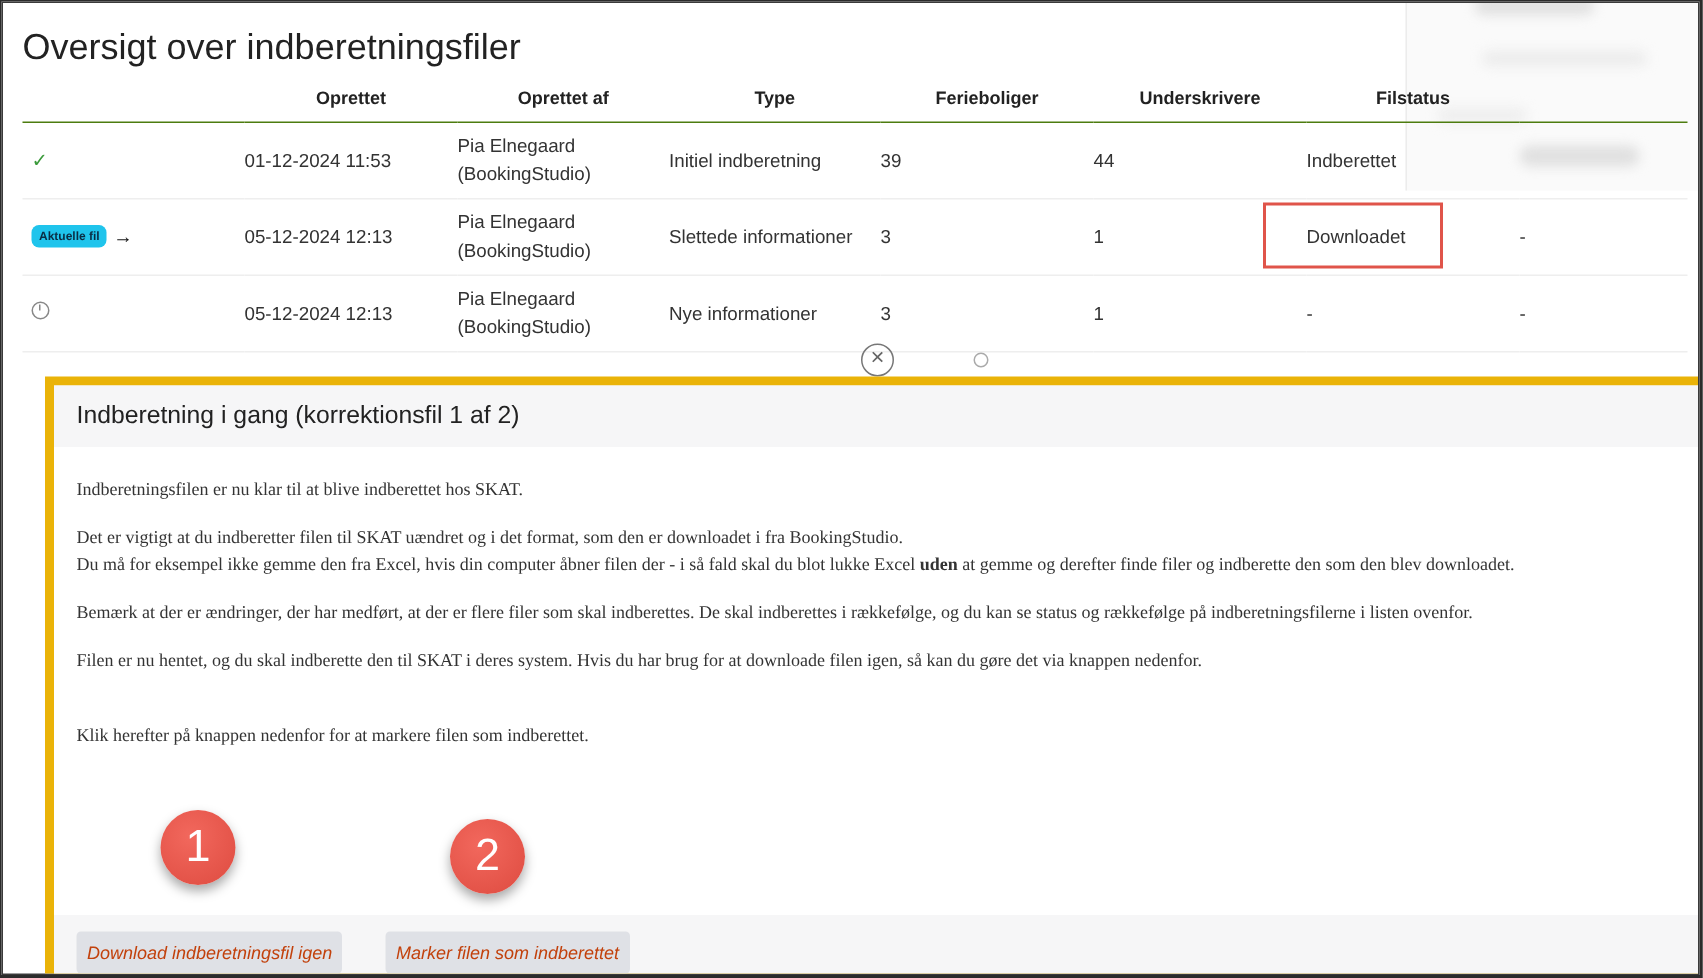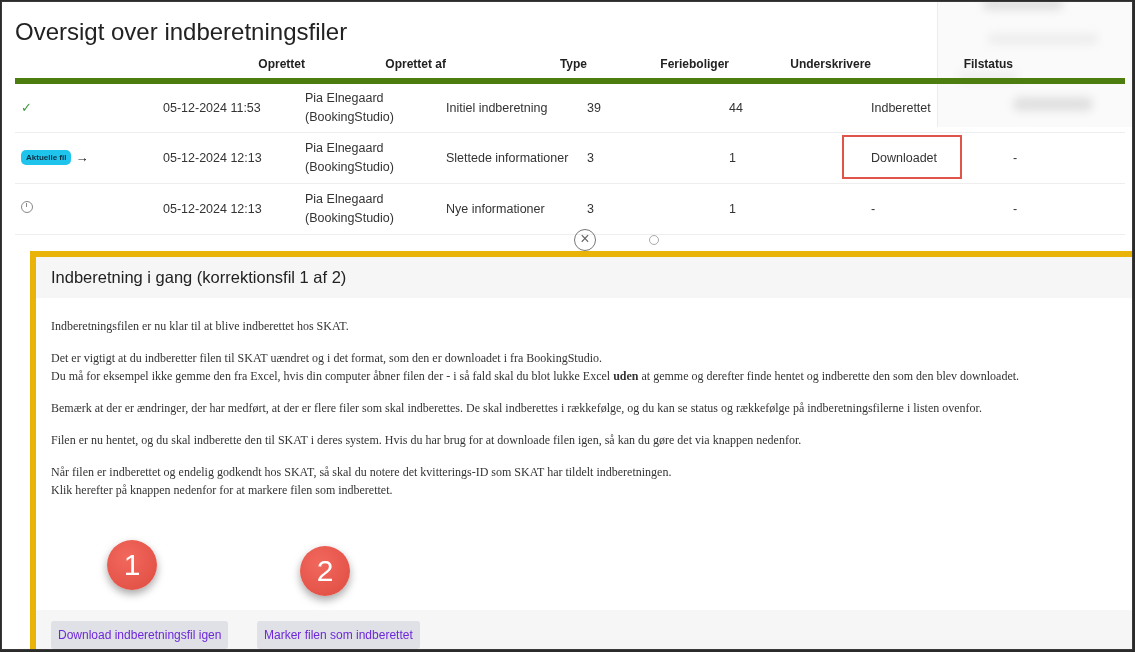--- a/index.html
+++ b/index.html
@@ -17,22 +17,22 @@
     position: absolute; left: 935px; top: 0; width: 197px; height: 125px;
     background: #fafafa; border-left: 1px solid #ececec;
   }
   .blur-bar { position: absolute; background: #e0e0e0; border-radius: 8px; filter: blur(4px); }
 
   table.files {
     position: absolute; left: 13px; top: 48px; width: 1110px; border-collapse: collapse;
     font-size: 12.5px;
   }
   table.files th {
-    text-align: right; font-weight: 700; font-size: 12px; height: 31px; color: #222;
-    border-bottom: 6px solid #4d7c0f; vertical-align: middle;
+    text-align: center; font-weight: 700; font-size: 12px; height: 31px; color: #222;
+    border-bottom: 1px solid #4d7c0f; vertical-align: middle;
   }
   table.files td {
     height: 51px; border-bottom: 1px solid #eeeeee; vertical-align: middle; color: #333;
   }
   .col-icon { width: 148px; padding-left: 6px; }
   .col-created { width: 142px; }
   .col-by { width: 141px; line-height: 19px; }
   .col-type { width: 141px; }
   .col-fb { width: 142px; }
   .col-us { width: 142px; }
@@ -65,22 +65,23 @@
   .panel-header {
     height: 41px; background: #f6f6f7; padding-left: 15px; font-size: 16.5px; line-height: 41px; color: #222;
   }
   .panel-body { padding: 19px 15px 0 15px; font-size: 12px; color: #333; line-height: 18px; font-family: Liberation Serif, serif; }
   .panel-body p { margin-bottom: 14px; }
   .panel-footer {
     position: absolute; left: 0; top: 353px; width: 100%; height: 47px; background: #f6f6f7;
   }
   .btn {
     position: absolute; top: 11px; height: 28px; background: #dfe1e6; border-radius: 3px;
-    font-size: 12px; color: #6d28d9; line-height: 28px; padding: 0 7px; border: none;
+    font-size: 12px; color: #c2410c; line-height: 28px; padding: 0 7px; border: none;
     font-family: "Liberation Sans", sans-serif;
+    font-style: italic;
   }
   .callout {
     position: absolute; width: 50px; height: 50px; border-radius: 50%;
     background: radial-gradient(circle at 40% 35%, #f2685d, #de4b40);
     color: #fff; font-size: 30px; text-align: center; line-height: 50px;
     box-shadow: 0 4px 8px rgba(0,0,0,0.35);
   }
 </style>
 </head>
 <body>
@@ -104,21 +105,21 @@
         <th class="col-type">Type</th>
         <th class="col-fb">Ferieboliger</th>
         <th class="col-us">Underskrivere</th>
         <th class="col-status">Filstatus</th>
         <th></th>
       </tr>
     </thead>
     <tbody>
       <tr>
         <td class="col-icon"><span class="check">✓</span></td>
-        <td>05-12-2024 11:53</td>
+        <td>01-12-2024 11:53</td>
         <td class="col-by">
             <div>Pia Elnegaard</div>
             <div>(BookingStudio)</div>
           </td>
         <td>Initiel indberetning</td>
         <td>39</td>
         <td>44</td>
         <td>Indberettet</td>
         <td></td>
       </tr>
@@ -155,26 +156,26 @@
 
   <div class="carousel-x">×</div>
   <div class="carousel-dot"></div>
 
   <div class="panel">
     <div class="panel-header">Indberetning i gang (korrektionsfil 1 af 2)</div>
     <div class="panel-body">
       <p>Indberetningsfilen er nu klar til at blive indberettet hos SKAT.</p>
       <p>
         <span>Det er vigtigt at du indberetter filen til SKAT uændret og i det format, som den er downloadet i fra BookingStudio.</span><br>
-        <span>Du må for eksempel ikke gemme den fra Excel, hvis din computer åbner filen der - i så fald skal du blot lukke Excel </span><b>uden</b><span> at gemme og derefter finde hentet og indberette den som den blev downloadet.</span>
+        <span>Du må for eksempel ikke gemme den fra Excel, hvis din computer åbner filen der - i så fald skal du blot lukke Excel </span><b>uden</b><span> at gemme og derefter finde filer og indberette den som den blev downloadet.</span>
       </p>
       <p>Bemærk at der er ændringer, der har medført, at der er flere filer som skal indberettes. De skal indberettes i rækkefølge, og du kan se status og rækkefølge på indberetningsfilerne i listen ovenfor.</p>
       <p>Filen er nu hentet, og du skal indberette den til SKAT i deres system. Hvis du har brug for at downloade filen igen, så kan du gøre det via knappen nedenfor.</p>
       <p>
-        <span>Når filen er indberettet og endelig godkendt hos SKAT, så skal du notere det kvitterings-ID som SKAT har tildelt indberetningen.</span><br>
+        <br>
         <span>Klik herefter på knappen nedenfor for at markere filen som indberettet.</span><br>
       </p>
     </div>
     <div class="panel-footer">
       <button class="btn" style="left:15px;">Download indberetningsfil igen</button>
       <button class="btn" style="left:221px;text-align:right;">Marker filen som indberettet</button>
     </div>
   </div>
 
   <div class="callout" style="left:105px;top:538px;">1</div>

